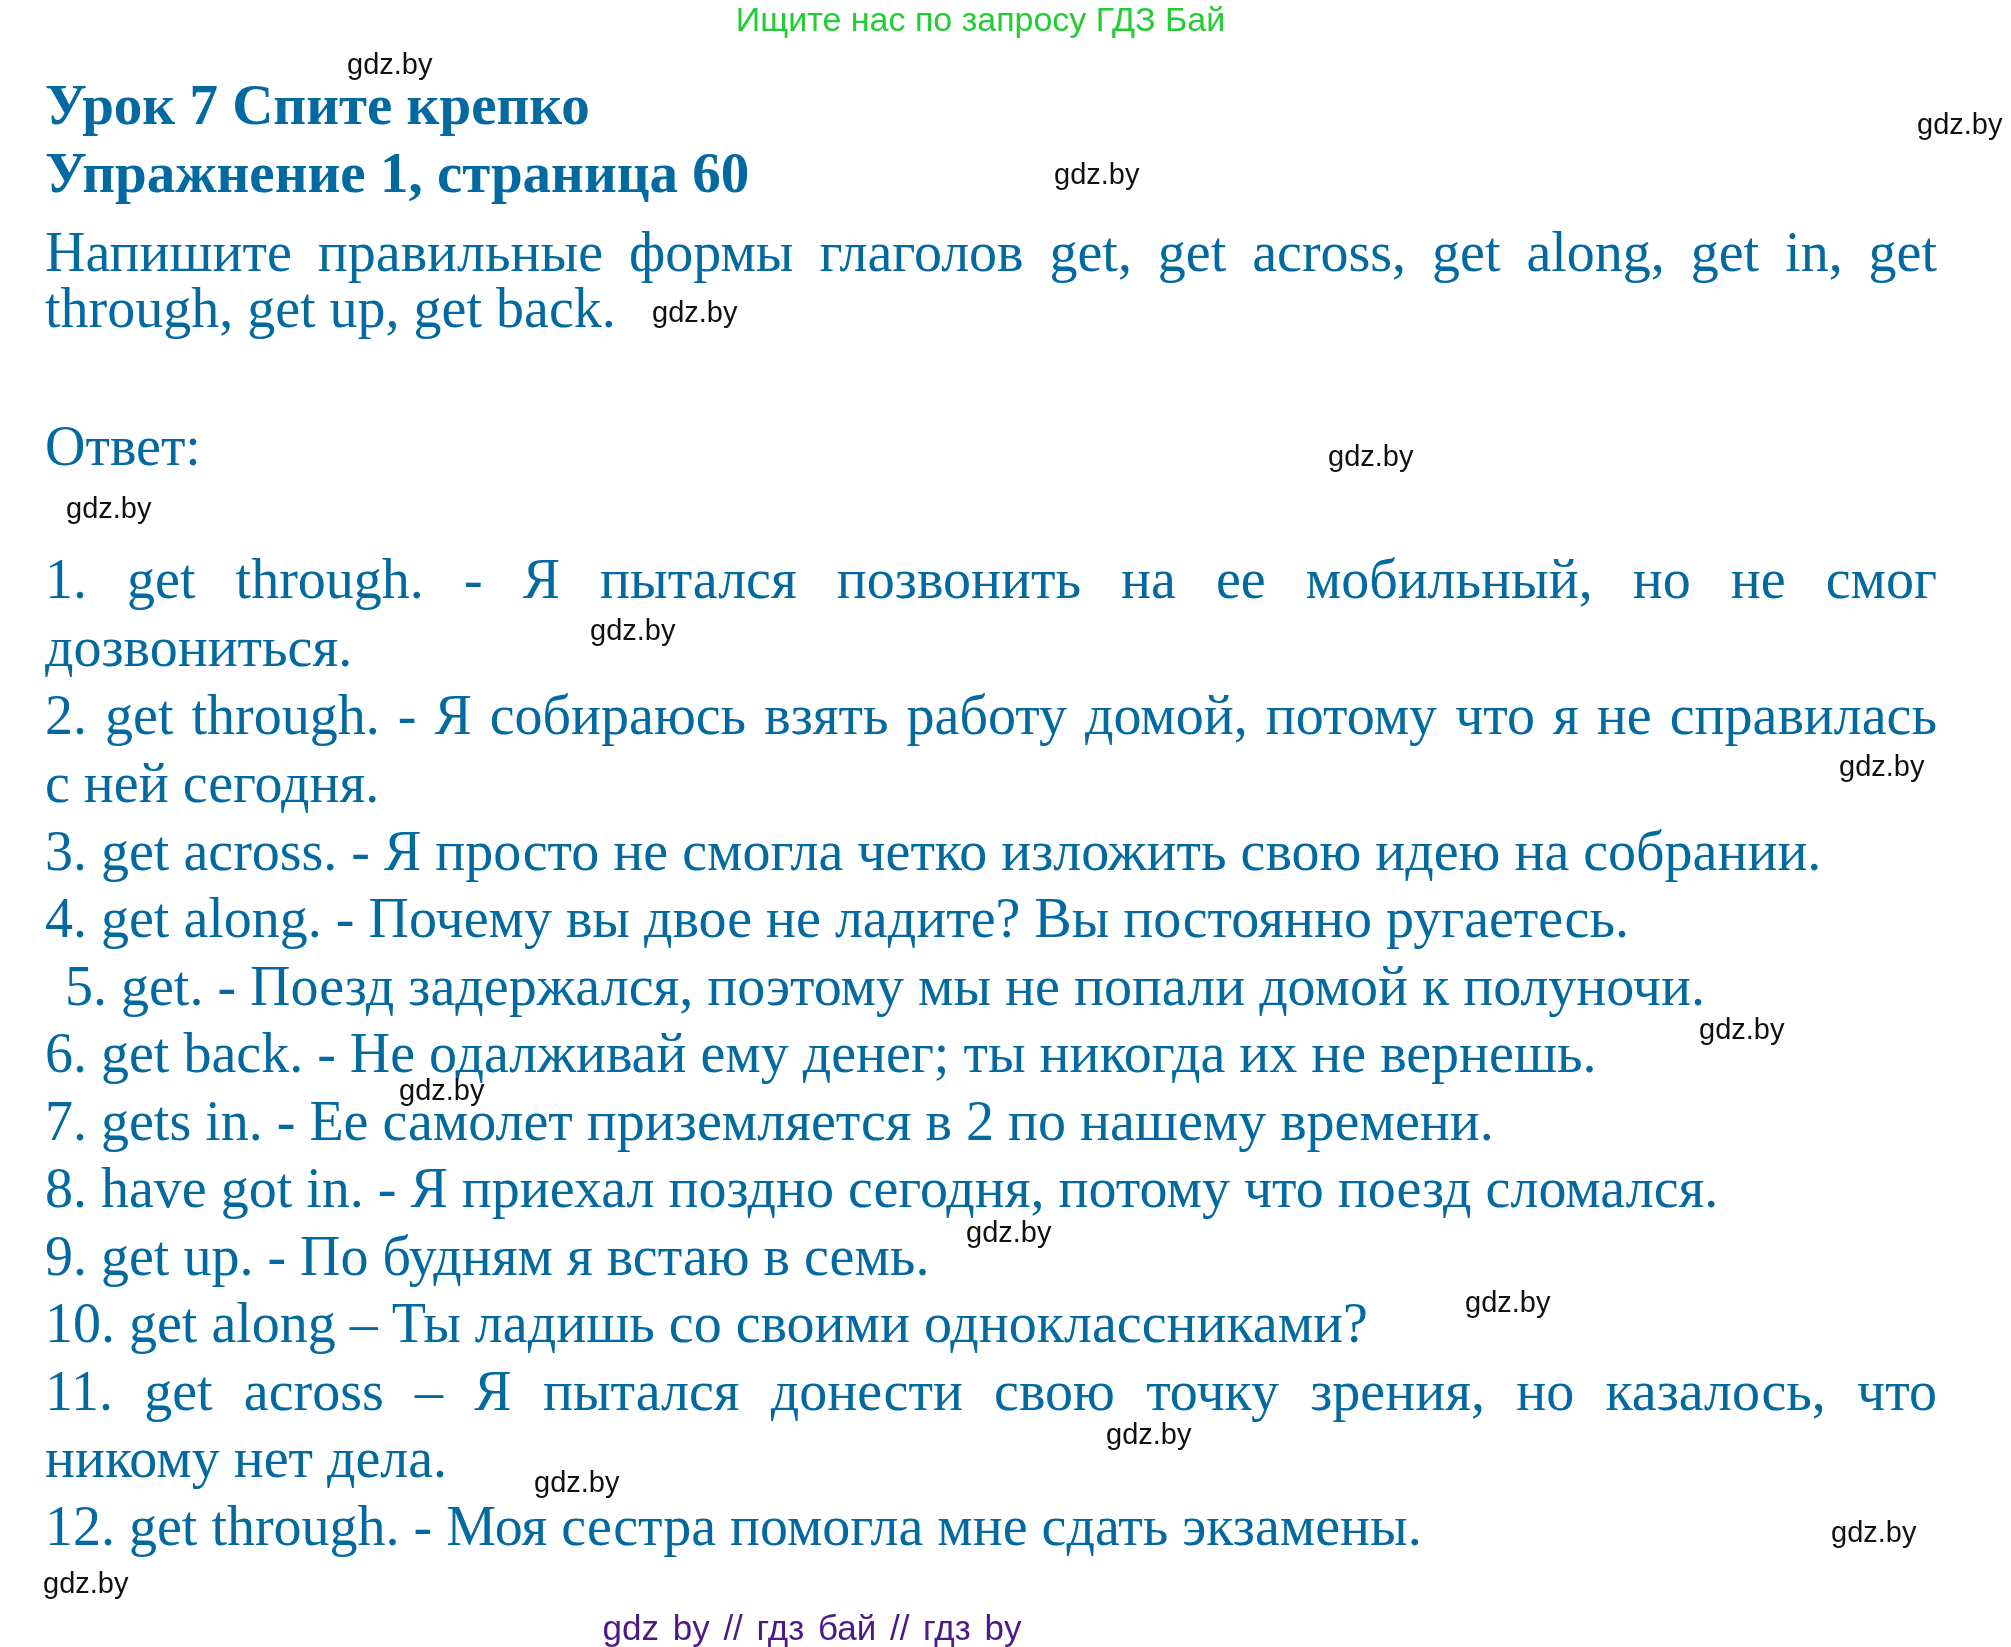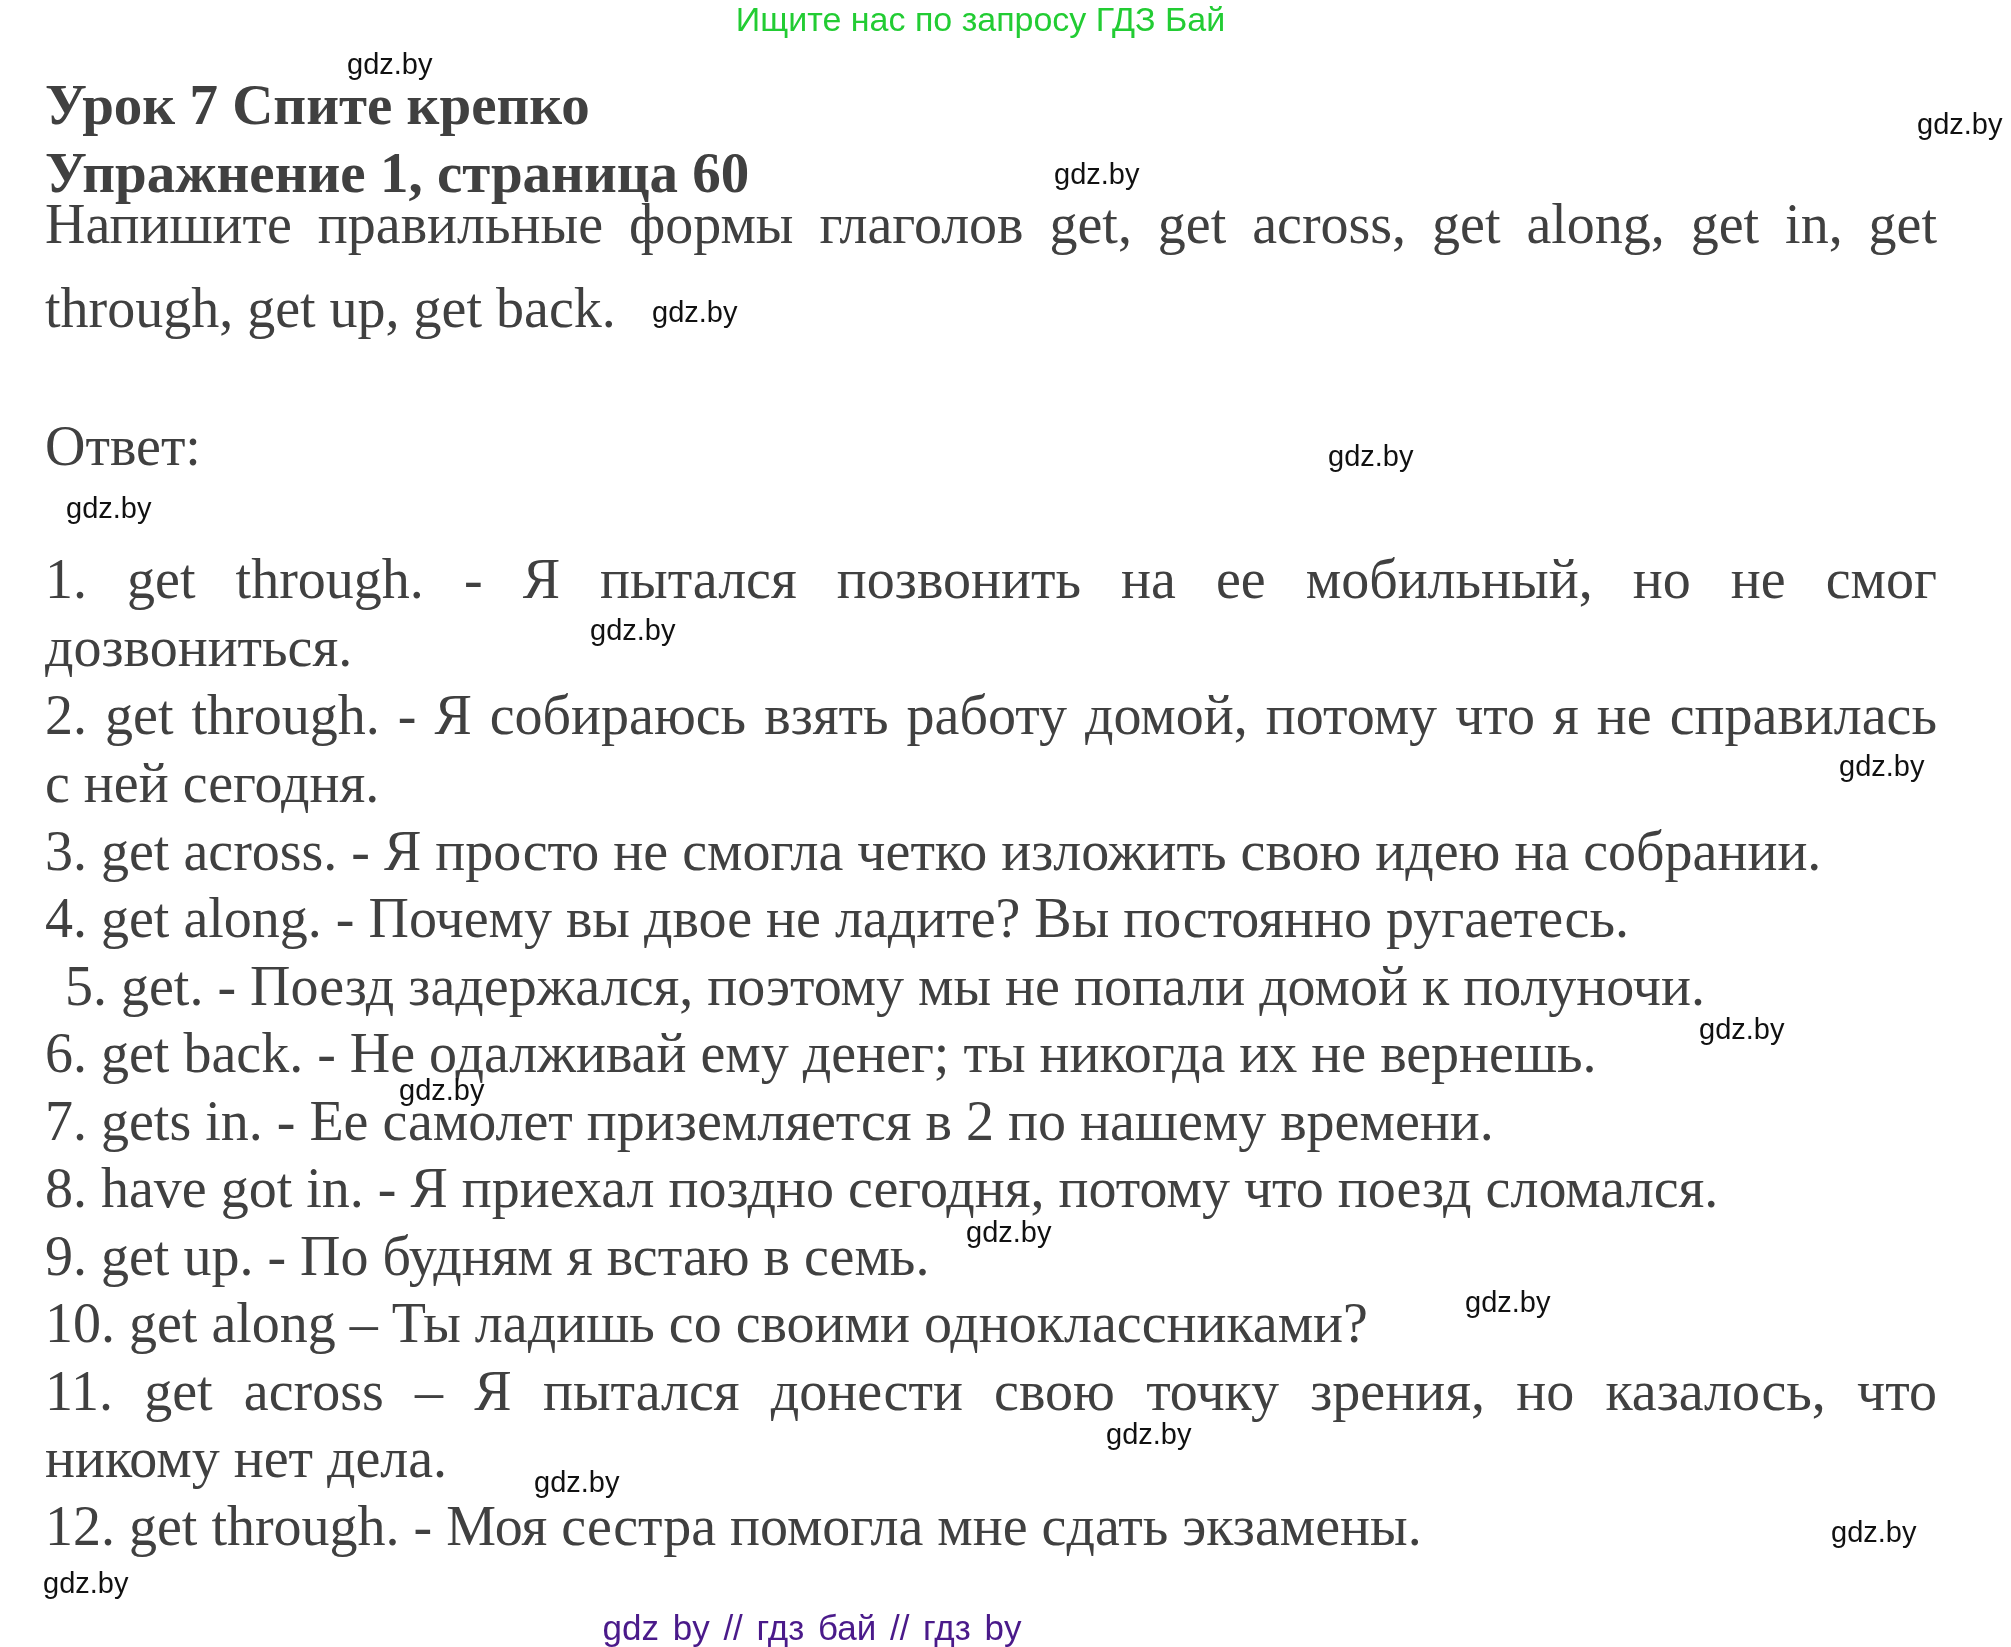--- a/index.html
+++ b/index.html
@@ -1,35 +1,35 @@
 <!DOCTYPE html>
 <html><head>
 <meta charset="utf-8">
 <style>
   html, body { margin:0; padding:0; background:#ffffff; }
   body { width:2011px; height:1647px; position:relative; overflow:hidden; }
   .abs { position:absolute; white-space:nowrap; }
-  .serif { font-family:"Liberation Serif", "DejaVu Serif", serif; color:#404040; }
+  .serif { font-family:"Liberation Serif", "DejaVu Serif", serif; color:#0369a1; }
   .sans { font-family:"Liberation Sans", "DejaVu Sans", sans-serif; }
   .top-banner { color:#22cc33; font-size:34px; left:0; width:1961px; text-align:center; top:0; }
   .title { font-weight:bold; font-size:57px; left:45px; }
   .body-text { font-size:56px; left:45px; }
   .justify { width:1892px; text-align:justify; text-align-last:justify; white-space:normal; }
   .wm { color:#111; font-size:29px; }
   .footer { color:#4a1a8a; font-size:35px; left:0; width:1624px; text-align:center; top:1608px; word-spacing:4px; }
 </style>
 </head>
 <body>
 
 <div class="abs sans top-banner">Ищите нас по запросу ГДЗ Бай</div>
 
 <div class="abs serif title" style="top:72px;">Урок 7 Спите крепко</div>
 <div class="abs serif title" style="top:140px;">Упражнение 1, страница 60</div>
 
-<div class="abs serif body-text justify" style="top:192px;">Напишите правильные формы глаголов get, get across, get along, get in, get</div>
+<div class="abs serif body-text justify" style="top:220px;">Напишите правильные формы глаголов get, get across, get along, get in, get</div>
 <div class="abs serif body-text" style="top:276px;text-align:center;">through, get up, get back.</div>
 
 <div class="abs serif body-text" style="top:414px;">Ответ:</div>
 
 <div class="abs serif body-text justify" style="top:547px;">1. get through. - Я пытался позвонить на ее мобильный, но не смог</div>
 <div class="abs serif body-text" style="top:615px;">дозвониться.</div>
 <div class="abs serif body-text justify" style="top:683px;">2. get through. - Я собираюсь взять работу домой, потому что я не справилась</div>
 <div class="abs serif body-text" style="top:751px;">с ней сегодня.</div>
 <div class="abs serif body-text" style="top:819px;">3. get across. - Я просто не смогла четко изложить свою идею на собрании.</div>
 <div class="abs serif body-text" style="top:886px;">4. get along. - Почему вы двое не ладите? Вы постоянно ругаетесь.</div>

